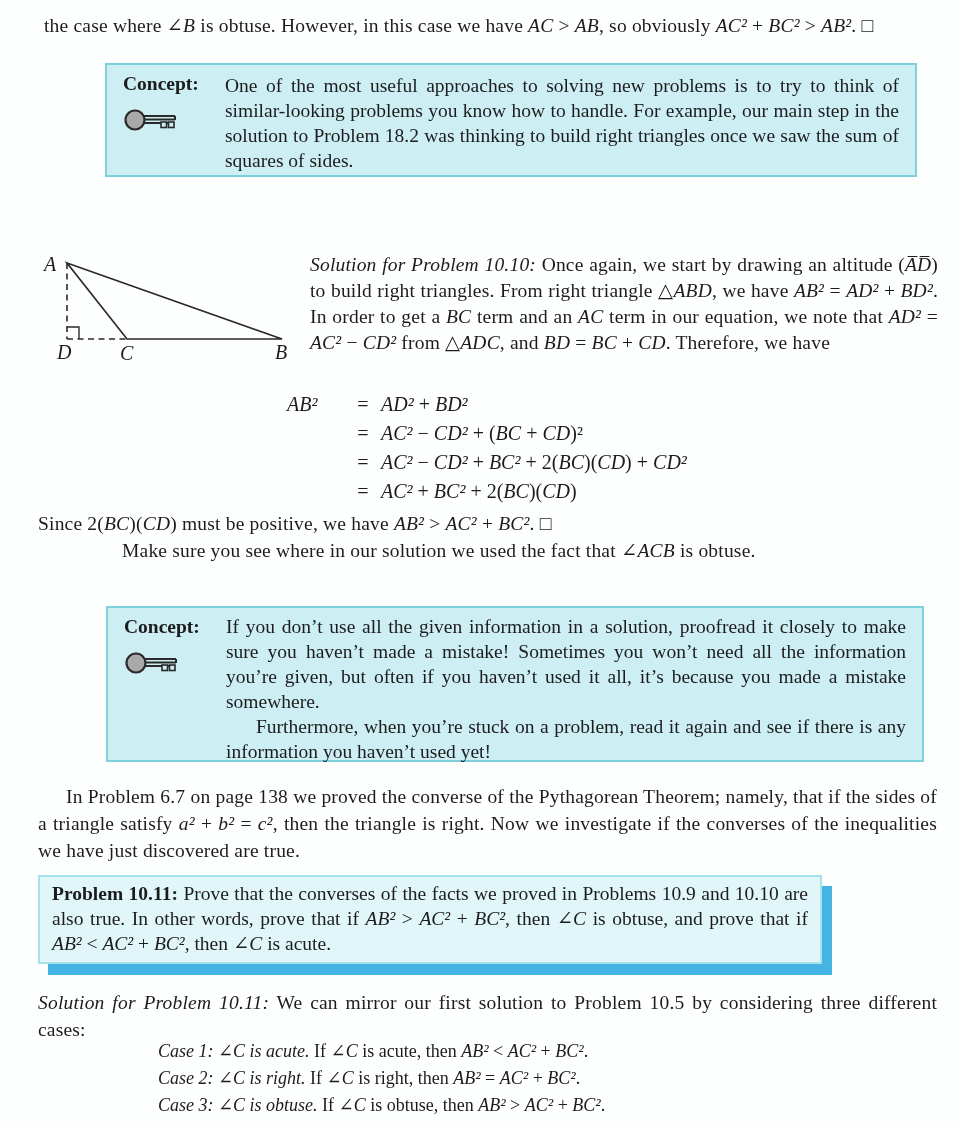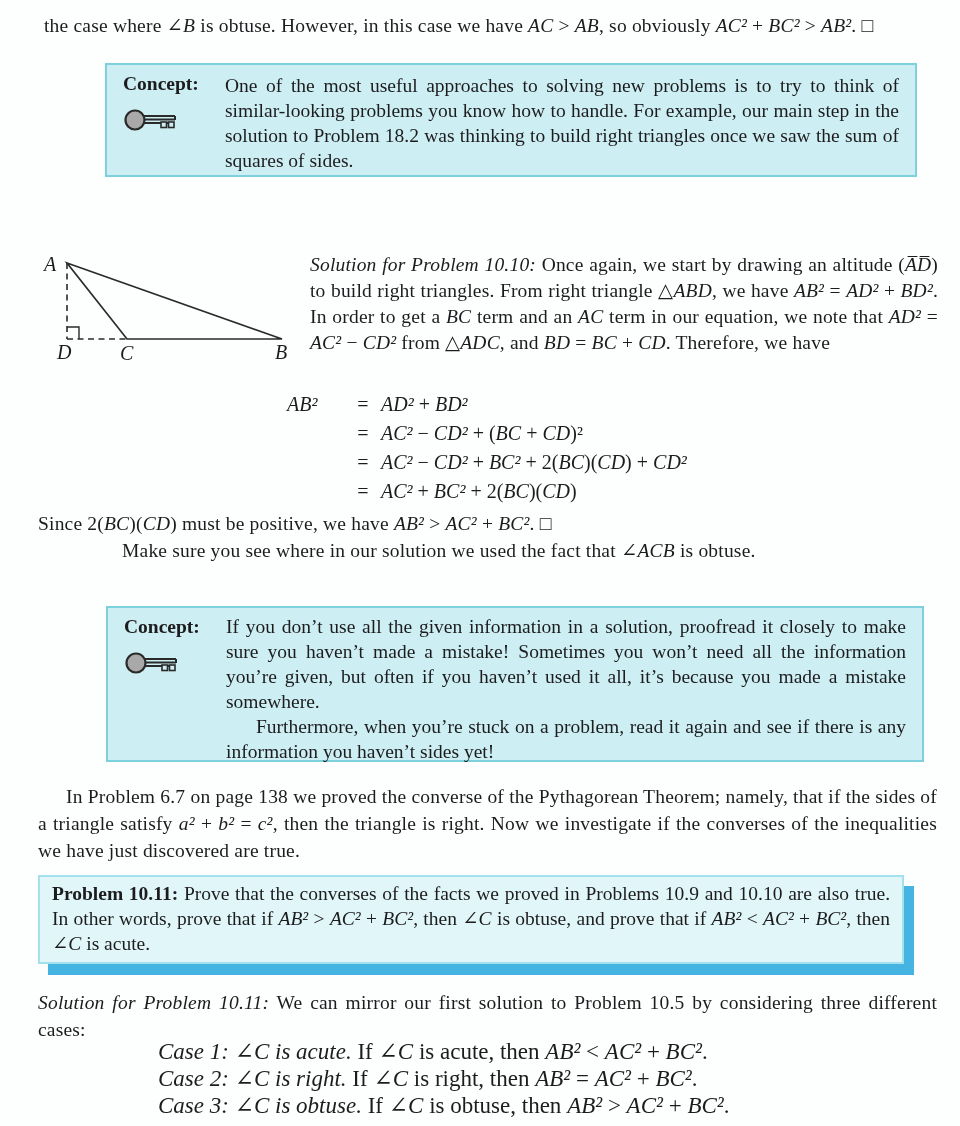--- a/index.html
+++ b/index.html
@@ -41,21 +41,21 @@
     padding:5px 12px 6px 12px;
   }
 
   
   .eqs{display:grid;grid-template-columns:58px 36px auto;font-size:20px;}
   .eq-row{display:contents;}
   .eqs span{line-height:29px;}
   .eq-lhs{text-align:left;}
   .eq-sign{text-align:center;}
 
-  .case-row{line-height:27px;font-size:23px;white-space:nowrap;}
+  .case-row{line-height:27px;font-size:18px;white-space:nowrap;}
 
   svg text{font-family:"Liberation Serif","DejaVu Serif",serif;font-style:italic;font-size:20px;fill:#1c1c1e;}
 </style>
 </head>
 <body>
 
 <div class="page">
 
   <div class="abs body-text nowrap mathify" style="left:44px;top:13px;">the case where <i>∠B</i> is obtuse. However, in this case we have <i>AC</i> &gt; <i>AB</i>, so obviously <i>AC²</i> + <i>BC²</i> &gt; <i>AB²</i>. □</div>
 
@@ -128,26 +128,26 @@
     <div class="concept-key">
       <svg width="58" height="30" viewBox="0 0 58 30">
         <circle cx="12" cy="15" r="9.5" fill="#a9a9a9" stroke="#2a2a2a" stroke-width="2.2"></circle>
         <path d="M21,11 H52 M21,14.5 H52 M21,18 H47" stroke="#2a2a2a" stroke-width="2" fill="none"></path>
         <path d="M52,11 V15" stroke="#2a2a2a" stroke-width="2"></path>
         <rect x="38" y="17" width="5.5" height="5.5" fill="var(--concept-bg,#cdeef2)" stroke="#2a2a2a" stroke-width="1.6"></rect>
         <rect x="45.5" y="17" width="5.5" height="5.5" fill="var(--concept-bg,#cdeef2)" stroke="#2a2a2a" stroke-width="1.6"></rect>
       </svg>
     </div>
     <div class="concept-text mathify" style="top:6px;">If you don’t use all the given information in a solution, proofread it closely to make sure you haven’t made a mistake! Sometimes you won’t need all the information you’re given, but often if you haven’t used it all, it’s because you made a mistake somewhere.</div>
-    <div class="concept-text mathify" style="top:106px;text-indent:30px;">Furthermore, when you’re stuck on a problem, read it again and see if there is any information you haven’t sides yet!</div>
+    <div class="concept-text mathify" style="top:106px;text-indent:30px;">Furthermore, when you’re stuck on a problem, read it again and see if there is any information you haven’t used yet!</div>
   </div>
 
   <div class="abs body-text just mathify" style="left:38px;top:783px;width:899px;line-height:27px;text-indent:28px;">In Problem 6.7 on page 138 we proved the converse of the Pythagorean Theorem; namely, that if the sides of a triangle satisfy <i>a²</i> + <i>b²</i> = <i>c²</i>, then the triangle is right. Now we investigate if the converses of the inequalities we have just discovered are true.</div>
 
-  <div class="abs problem-box just" style="left:38px;top:875px;width:866px;line-height:25px;padding-top:4px;">
+  <div class="abs problem-box just" style="left:38px;top:875px;width:784px;line-height:25px;padding-top:4px;">
     <span class="bold">Problem 10.11:</span>
     <span class="mathify">Prove that the converses of the facts we proved in Problems 10.9 and 10.10 are also true. In other words, prove that if <i>AB²</i> &gt; <i>AC²</i> + <i>BC²</i>, then <i>∠C</i> is obtuse, and prove that if <i>AB²</i> &lt; <i>AC²</i> + <i>BC²</i>, then <i>∠C</i> is acute.</span>
   </div>
 
   <div class="abs body-text just" style="left:38px;top:962px;width:899px;line-height:27px;margin-top:27px;">
     <span class="it">Solution for Problem 10.11:</span>
     <span class="mathify">We can mirror our first solution to Problem 10.5 by considering three different cases:</span>
   </div>
 
   <div class="abs" style="left:158px;top:1038px;">

